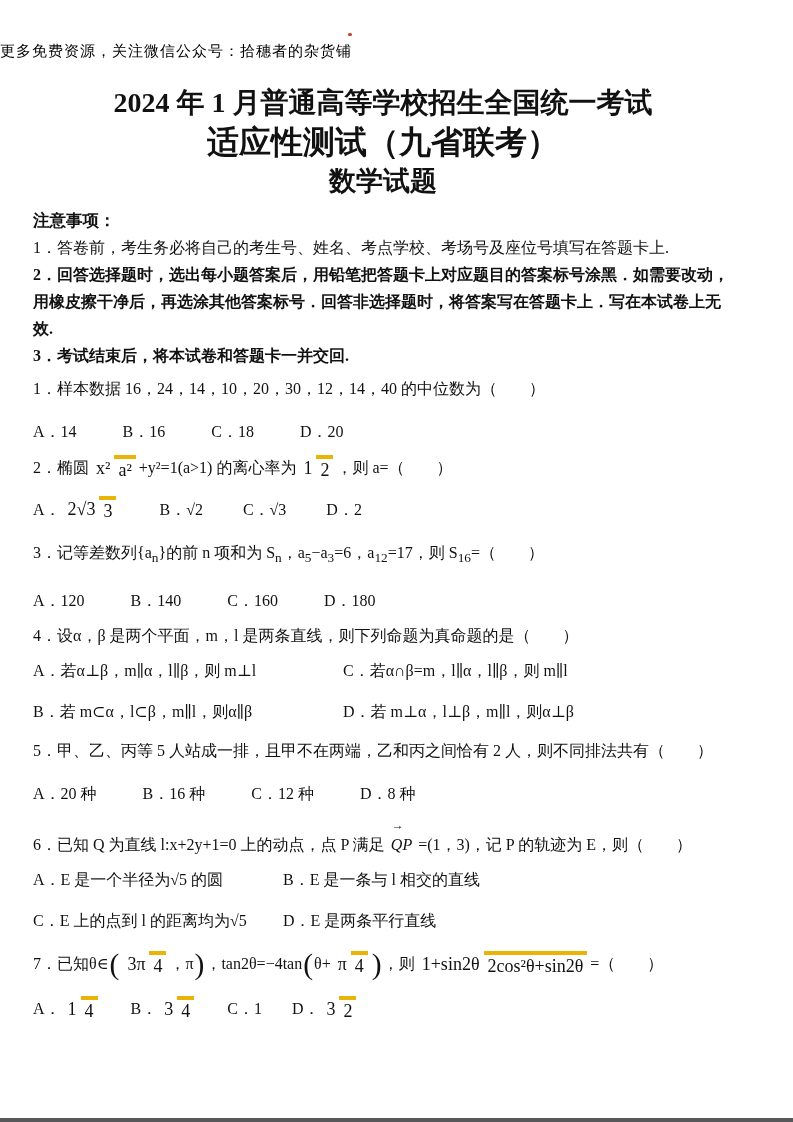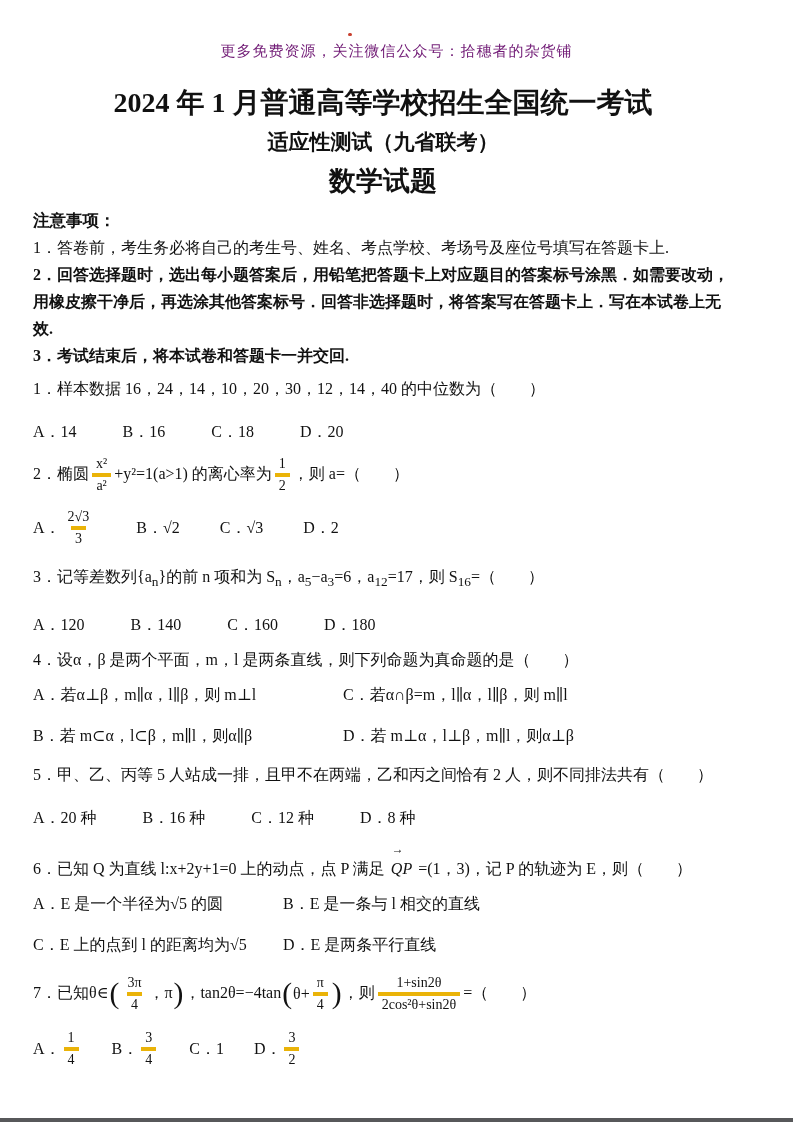--- a/index.html
+++ b/index.html
@@ -1,45 +1,45 @@
 <!DOCTYPE html>
 <html><head>
 <meta charset="utf-8">
 <style>
   html,body{margin:0;padding:0;}
   body{
     width:793px;height:1122px;background:#ffffff;position:relative;overflow:hidden;
     font-family:"Liberation Serif","DejaVu Serif",serif;color:#111;
   }
   .watermark{
-    position:absolute;top:42px;left:0;width:100%;text-align:center;
-    font-size:15px;color:#701a75;letter-spacing:1px;
+    position:absolute;top:42px;left:0;width:100%;text-align:left;
+    font-size:15px;color:#000000;letter-spacing:1px;
   }
   .red-mark{
     position:absolute;top:33px;left:348px;width:4px;height:3px;border-radius:2px;
   }
   .content{padding:84px 60px 0 33px;}
   .titles{text-align:center;}
   .title-1{font-size:28px;font-weight:bold;line-height:38px;}
-  .title-2{font-size:21px;font-weight:bold;line-height:40px;}
+  .title-2{font-size:32px;font-weight:bold;line-height:40px;}
   .title-3{font-size:27px;font-weight:bold;line-height:38px;}
   .notices{margin-top:8px;font-size:16px;}
   .notice-heading{font-weight:bold;line-height:26px;font-size:16.5px;}
   .notice-item{line-height:27px;}
   .notice-item.heavy{font-weight:600;}
   .section-heading{margin-top:2px;font-size:16.5px;font-weight:bold;line-height:27px;}
   .q{font-size:16px;line-height:27px;margin-top:6px;}
   .opts{display:flex;gap:46px;margin-top:16px;font-size:16px;line-height:27px;}
   .opts-grid{display:grid;margin-top:8px;font-size:16px;line-height:27px;row-gap:14px;}
   .grid-q4{grid-template-columns:310px auto;}
   .grid-q6{grid-template-columns:250px auto;}
   .formula-line{display:flex;align-items:center;margin-top:8px;font-size:16px;}
   .frac{
-    display:inline-flex;flex-direction:column;align-items:center;
-    vertical-align:middle;margin:0 3px;font-size:14px;line-height:1.25;text-align:right;
+    display:inline-flex;flex-direction:row;align-items:center;
+    vertical-align:middle;margin:0 3px;font-size:18px;line-height:1.25;text-align:right;
   }
   .frac .num{display:block;padding:0 4px;}
   .frac .den{display:block;padding:0 4px;border-top:4px solid #eab308;}
   .bp{font-size:185%;font-weight:300;line-height:1;vertical-align:middle;padding:0 1px;}
   .vec{position:relative;display:inline-block;font-style:italic;margin:0 2px;}
   .vec-arrow{
     position:absolute;top:-12px;left:1px;font-size:12px;font-style:normal;line-height:1;
   }
   .q6-stem{margin-top:16px;padding-top:8px;}
   .opt-inline{display:inline-flex;align-items:center;}

